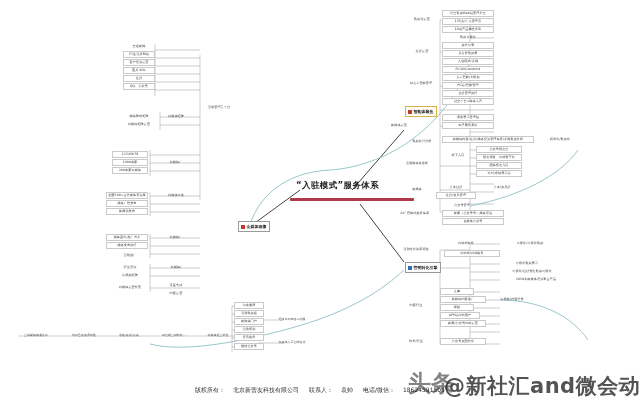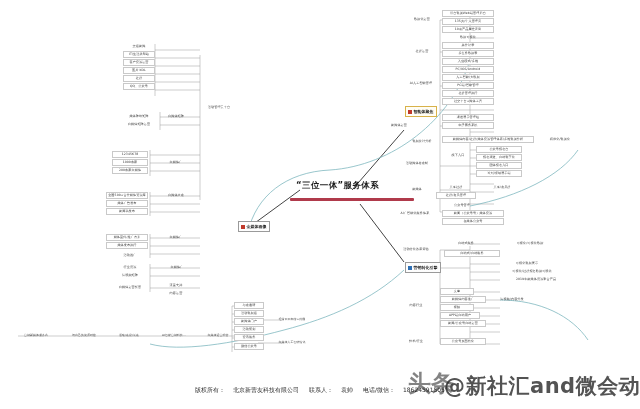--- a/index.html
+++ b/index.html
@@ -192,21 +192,21 @@
     <g stroke="#7fb8bf" stroke-width="0.8" fill="none">
       <path d="M248,232 C256,196 286,172 330,170"></path>
       <path d="M330,170 C392,166 452,120 470,60"></path>
       <path d="M404,270 C372,300 330,318 284,330"></path>
       <path d="M284,330 C232,344 180,352 150,344"></path>
       <path d="M470,206 C520,196 560,176 578,150"></path>
       <path d="M500,300 C540,300 572,316 588,340"></path>
     </g>
   </svg>
 
-  <div id="center-title">“三位一体”服务体系</div>
+  <div id="center-title">“入驻模式”服务体系</div>
   <div id="center-rule"></div>
 
   <div class="mainnode" style="left:238px;top:221px;">
     <span class="sq red"></span>
     <span>全媒体画像</span>
   </div>
 
   <div class="mainnode amber" style="left:405px;top:106px;">
     <span class="sq red"></span>
     <span>智能体聚焦</span>

